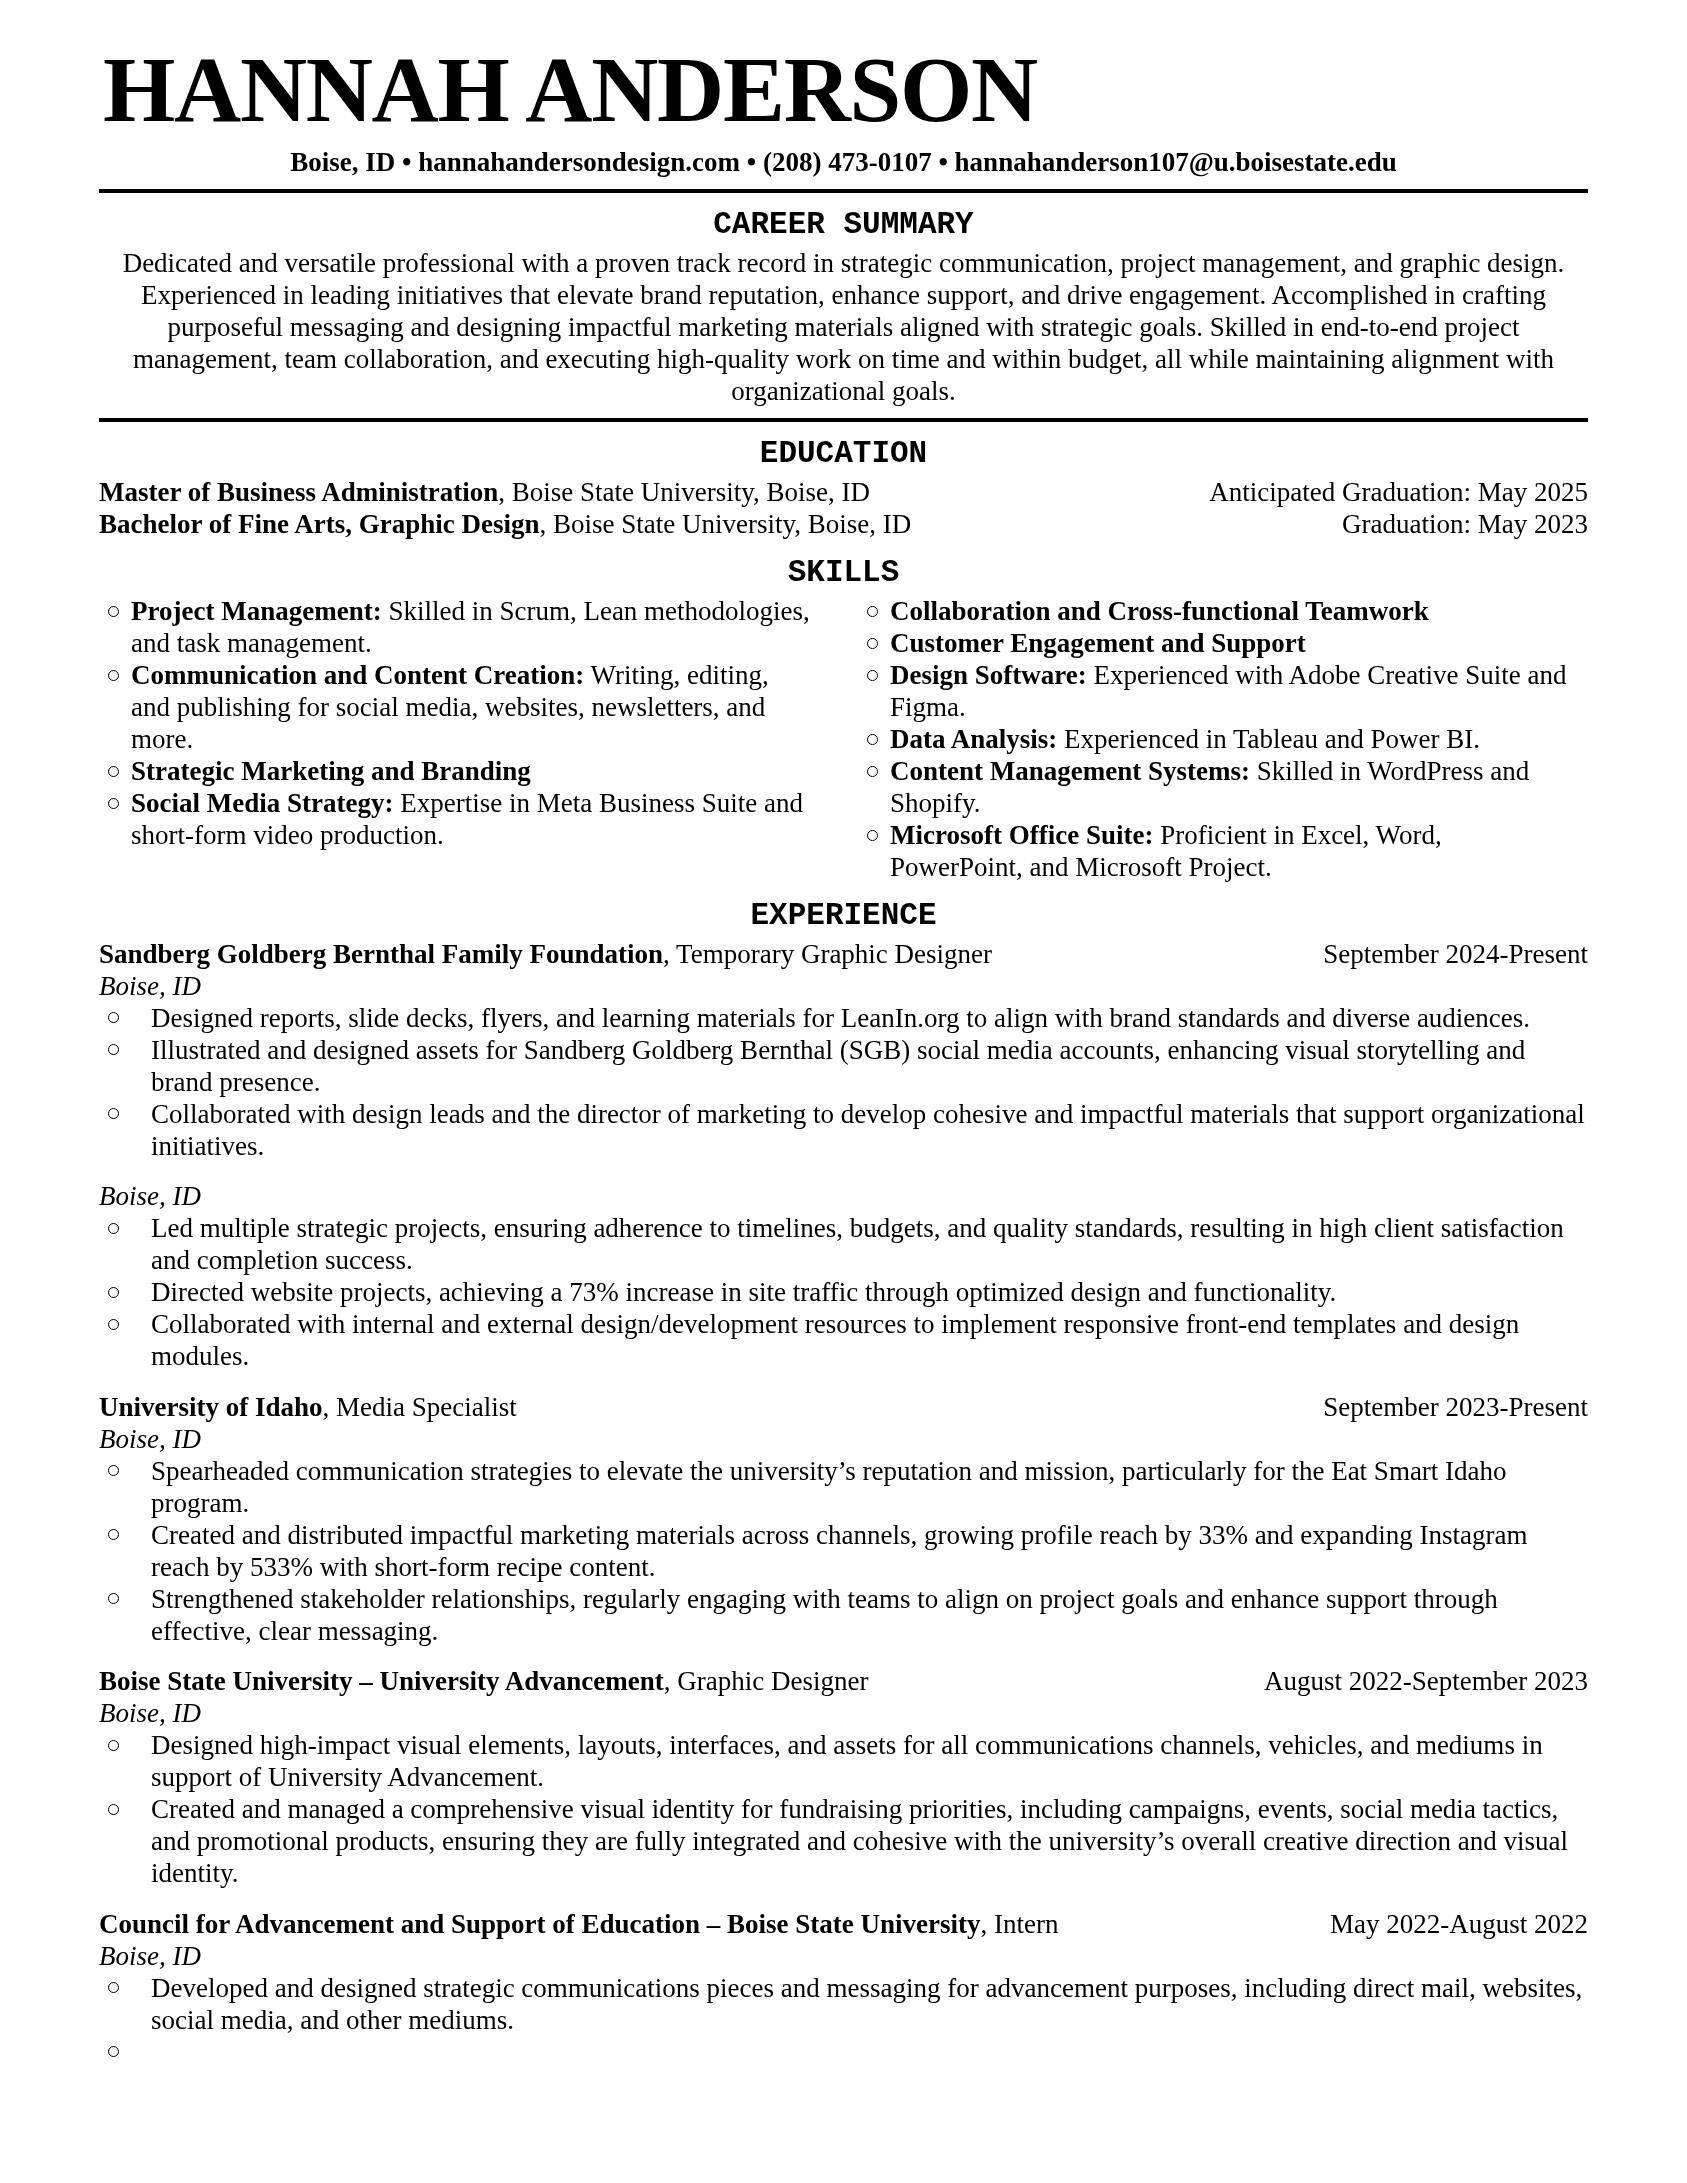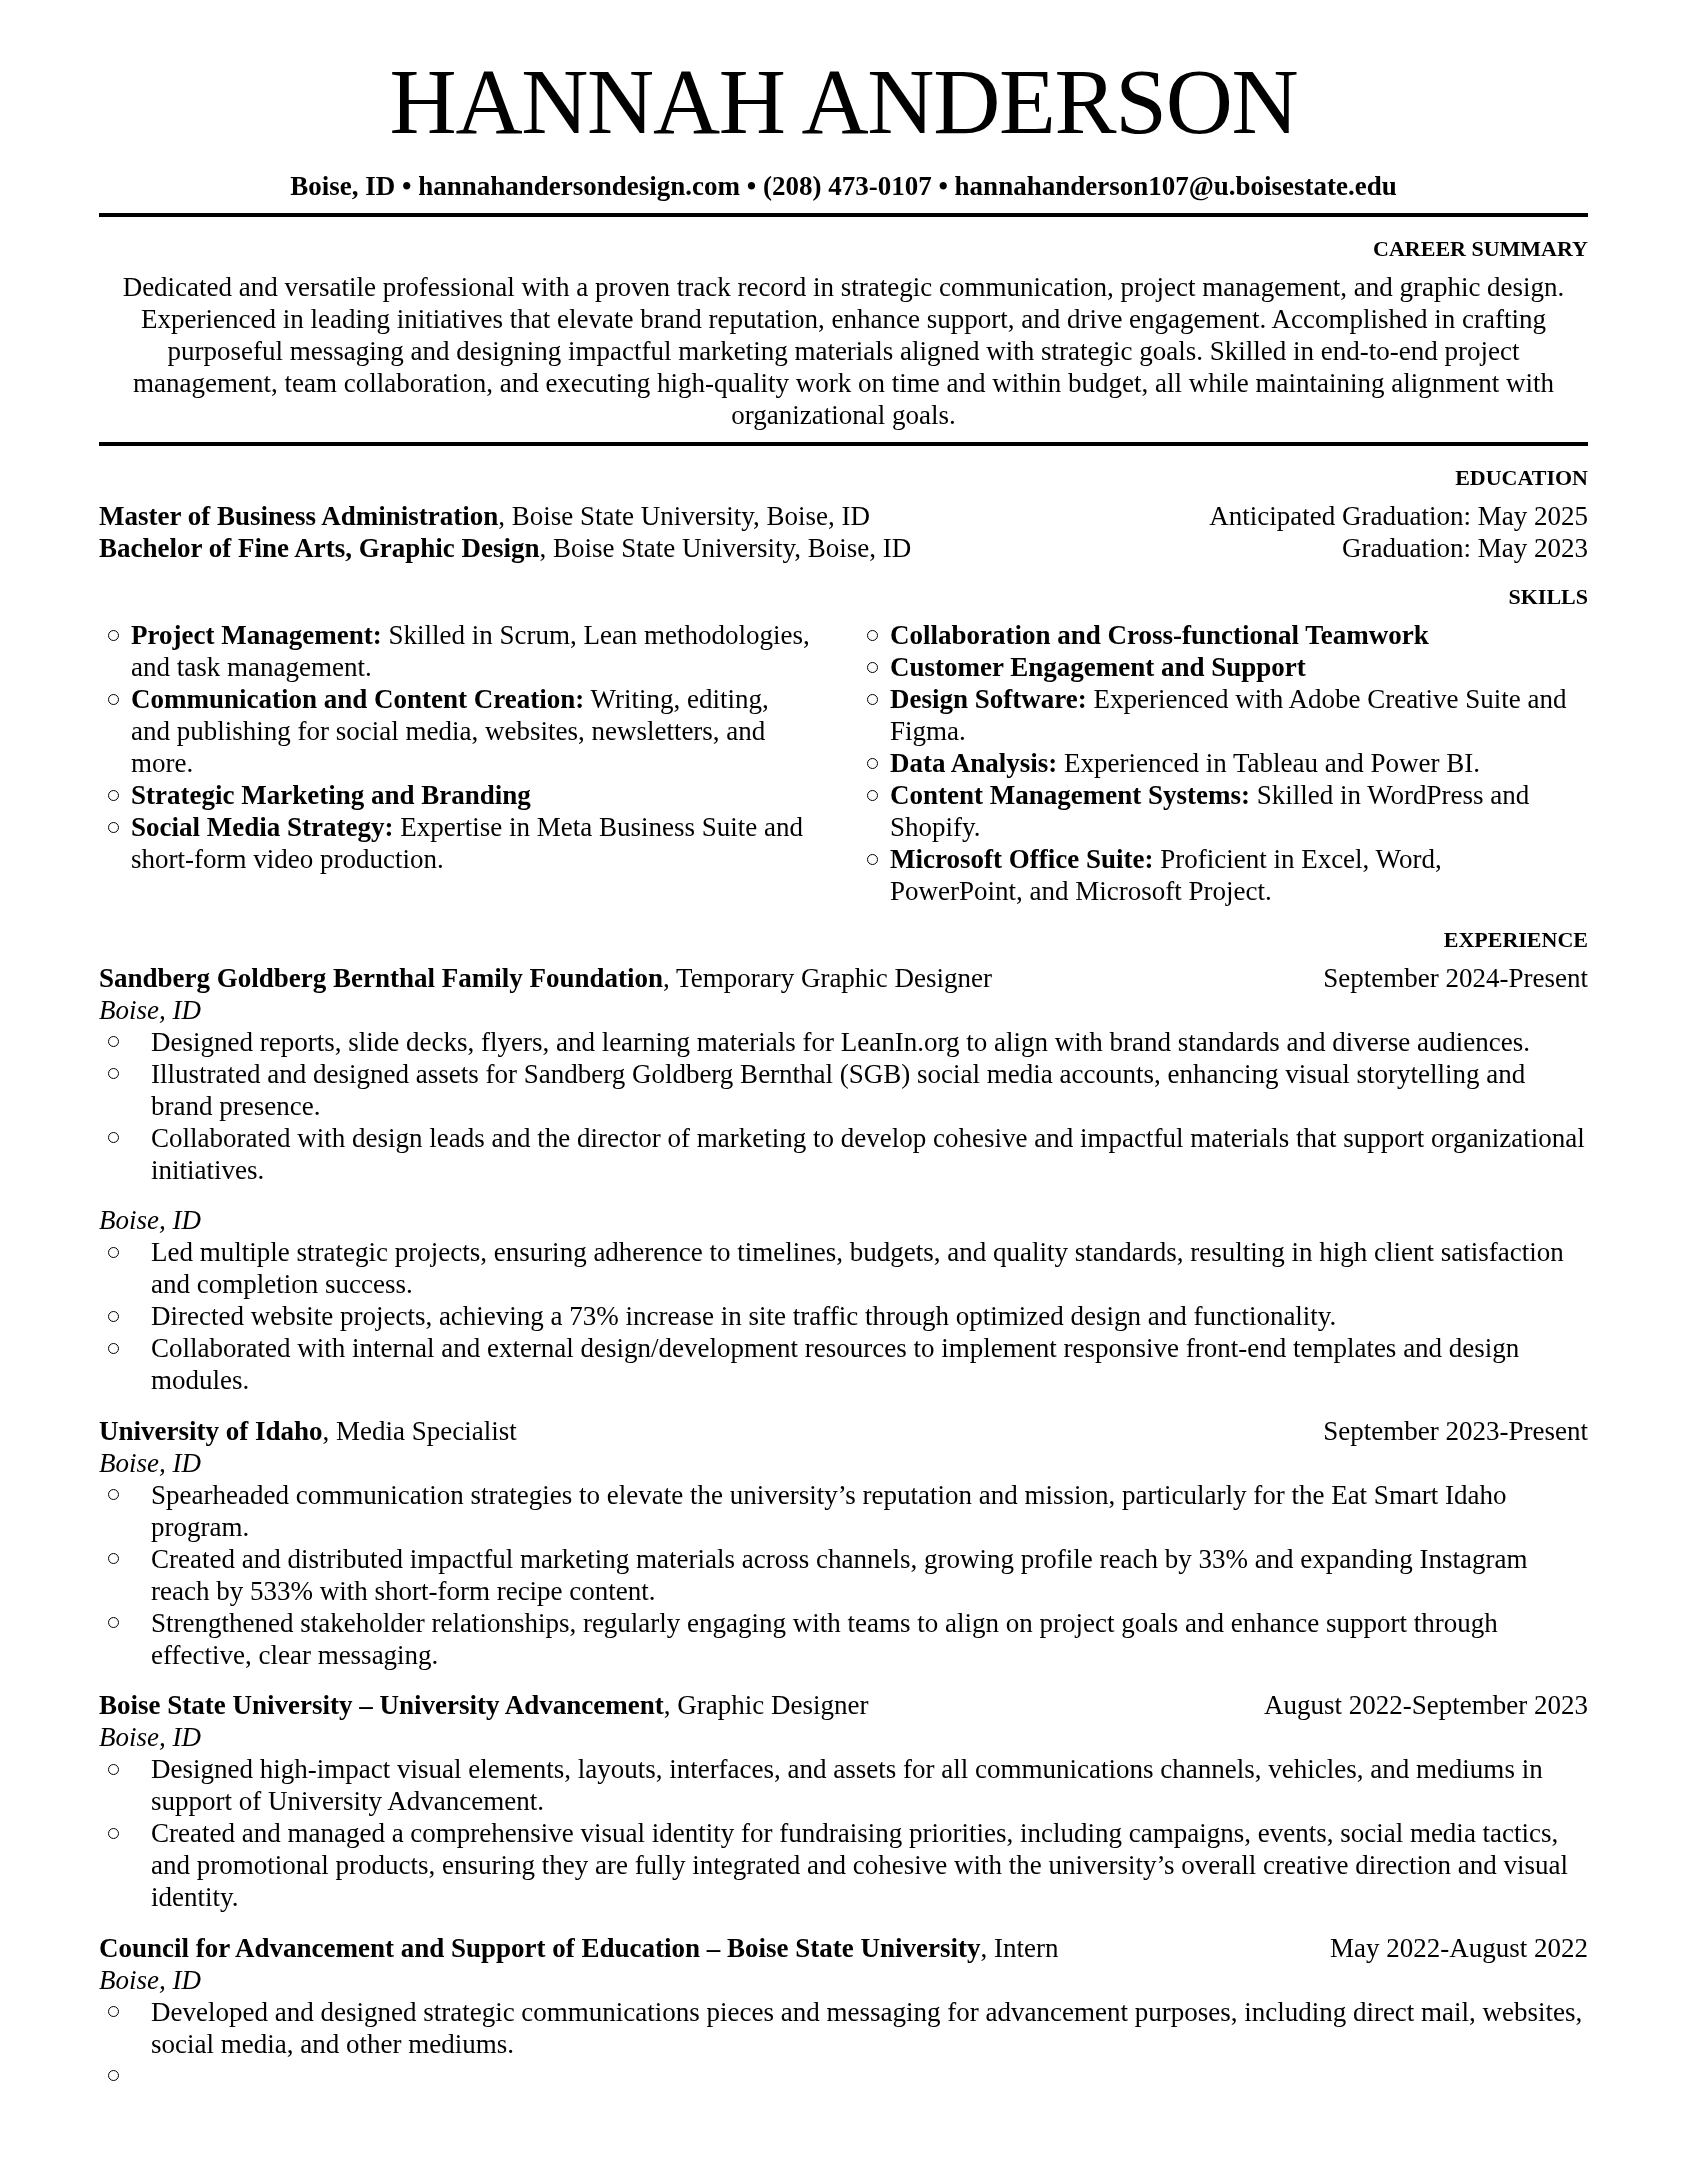--- a/index.html
+++ b/index.html
@@ -6,30 +6,30 @@
   html, body { margin: 0; padding: 0; }
   body {
     width: 1687px; height: 2183px;
     background: #ffffff; color: #000000;
     font-family: "Liberation Serif", serif;
     font-size: 27px; line-height: 32px;
   }
   .page { padding: 33px 99px 0 99px; width: 1687px; height: 2183px; }
 
   .name {
-    margin: 16px; font-size: 93px; line-height: 105px; font-weight: normal;
-    text-align: center; letter-spacing: -1.3px; white-space: nowrap;
+    margin: 4px; font-size: 93px; line-height: 105px; font-weight: bold;
+    text-align: left; letter-spacing: -1.3px; white-space: nowrap;
   }
   .contact { text-align: center; font-weight: bold; }
 
   .rule { border: 0; border-top: 4px solid #000; margin: 10.6px 0 0 0; }
 
   .sec-title {
-    margin: 14.6px 0 4px 0; font-size: 22px; line-height: 36px;
-    font-weight: bold; text-align: right;
+    margin: 14.6px 0 4px 0; font-size: 31px; line-height: 36px;
+    font-weight: bold; text-align: center; font-family: Liberation Mono, monospace;
   }
   .summary { margin: 0; text-align: center; }
 
   .b { font-weight: bold; }
   .edu-row { display: flex; justify-content: space-between; }
   .edu-left { flex: 1 1 auto; }
   .edu-date { flex: 0 0 auto; text-align: right; }
 
   .skills-grid { display: grid; grid-template-columns: 715px 718px; column-gap: 44px; }
 

